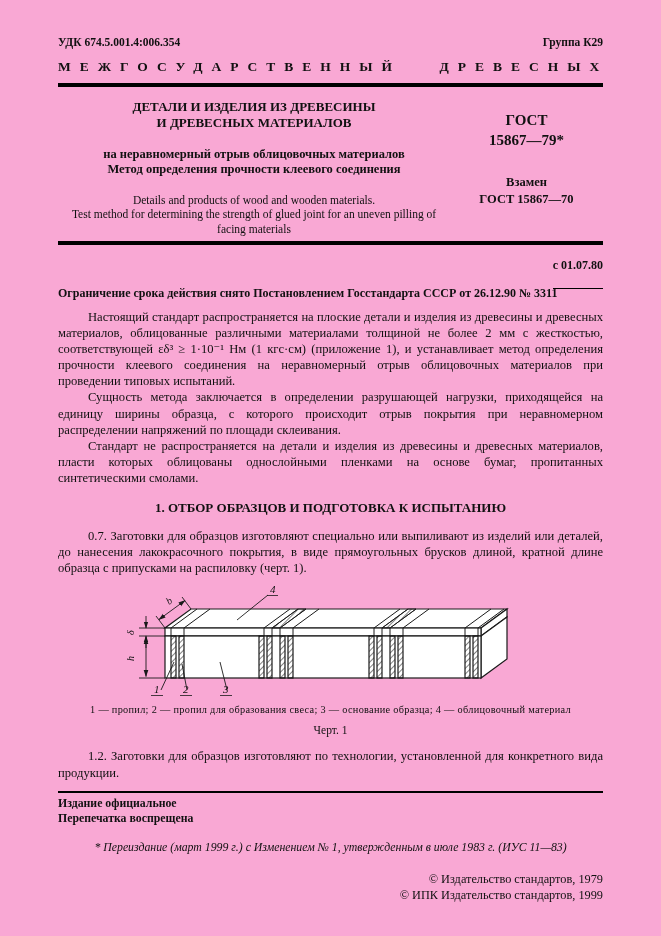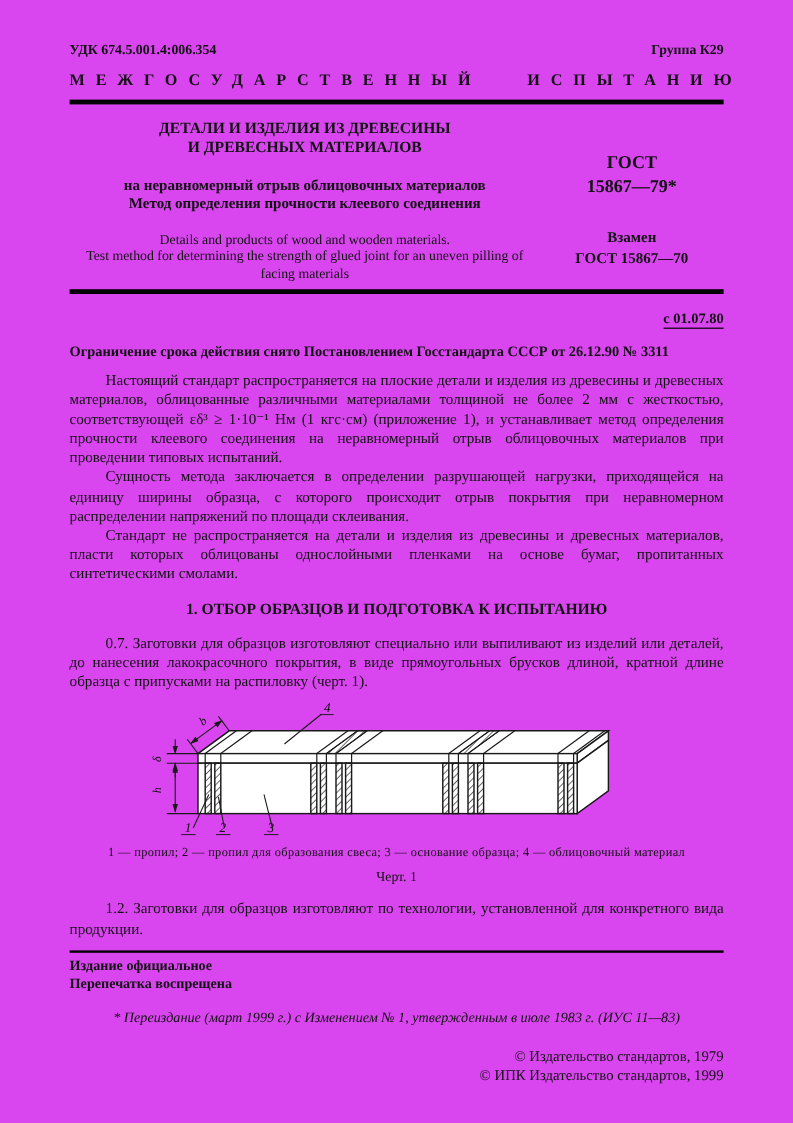--- a/index.html
+++ b/index.html
@@ -1,20 +1,20 @@
 <!DOCTYPE html>
 <html><head>
 <meta charset="utf-8">
 <style>
   html,body{margin:0;padding:0;background:#e8e8e8;}
   .page{
     position:relative;
     width:661px;height:936px;
     margin:0 auto;
-    background:#d946ef;
+    background:#f9a8d4;
     color:#111;
     font-family:"Liberation Serif","DejaVu Serif",serif;
     box-sizing:border-box;
     padding:36px 58px 0 58px;
     overflow:hidden;
   }
   .row{display:flex;justify-content:space-between;align-items:baseline;}
   .top-row{font-size:11.5px;font-weight:bold;}
   .banner{
     margin-top:11px;
@@ -26,25 +26,25 @@
     white-space:nowrap;
   }
   .rule-thick{margin-top:8px;height:4px;background:#000;}
   .rule-thin{height:2px;background:#000;}
   .title-block{display:flex;margin-top:12px;}
   .title-left{width:392px;text-align:center;}
   .title-right{flex:1;text-align:center;}
   .t-ru{font-weight:bold;font-size:13px;line-height:1.25;}
   .t-sub{font-weight:bold;font-size:12.5px;line-height:1.25;margin-top:15px;}
   .t-en{font-size:11.5px;line-height:1.25;margin-top:15px;}
-  .gost{font-weight:bold;font-size:15px;line-height:1.3;margin-top:28px;}
+  .gost{font-weight:bold;font-size:15px;line-height:1.3;margin-top:12px;}
   .vzamen{font-weight:bold;font-size:12.5px;line-height:1.35;margin-top:24px;}
   .enact{font-weight:bold;font-size:12px;line-height:1.3;margin-top:11px;text-align:justify;}
   .edate{font-weight:bold;font-size:12px;text-align:right;margin-top:13px;}
-  .edate span{border-bottom:1.5px solid #000;padding-bottom:1px;}
+  .edate span{border-bottom:1.5px solid #000;padding-bottom:16px;}
   .limit{font-weight:bold;font-size:12px;margin-top:13px;}
   .body-p{font-size:12.6px;line-height:1.28;text-align:justify;text-indent:30px;margin:0;}
   .body-start{margin-top:8px;}
   .sec-h{font-weight:bold;font-size:13px;text-align:center;margin-top:14px;}
   .clause{margin-top:12px;}
   .fig-wrap{margin-top:6px;text-align:center;}
   .fig-legend{font-size:10.3px;text-align:center;margin-top:2px;letter-spacing:0.3px;}
   .fig-num{font-size:11.5px;text-align:center;margin-top:9px;}
   .foot-rule{margin-top:10px;}
   .foot-row{font-size:11.8px;font-weight:bold;margin-top:3px;flex-direction:column;}
@@ -57,21 +57,21 @@
 </head>
 <body>
 
 <div class="page">
 
   <div class="row top-row">
     <span>УДК 674.5.001.4:006.354</span>
     <span>Группа К29</span>
   </div>
 
-  <div class="banner">МЕЖГОСУДАРСТВЕННЫЙ ИСПЫТАНИЮ</div>
+  <div class="banner">МЕЖГОСУДАРСТВЕННЫЙ ДРЕВЕСНЫХ</div>
 
   <div class="rule-thick"></div>
 
   <div class="title-block">
     <div class="title-left">
       <div class="t-ru">
         <div>ДЕТАЛИ И ИЗДЕЛИЯ ИЗ ДРЕВЕСИНЫ</div>
         <div>И ДРЕВЕСНЫХ МАТЕРИАЛОВ</div>
       </div>
       <div class="t-sub">

